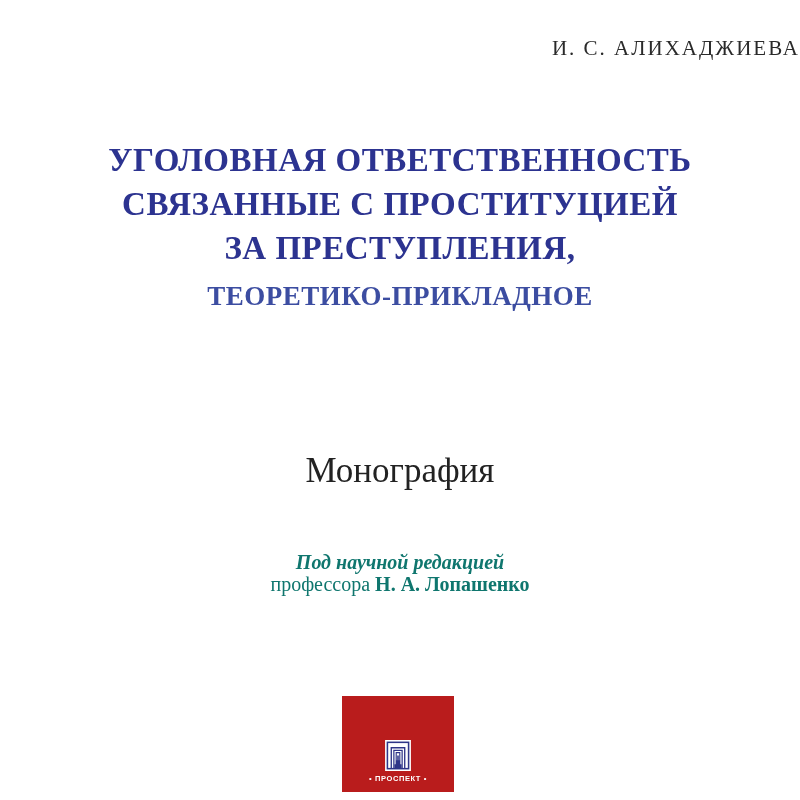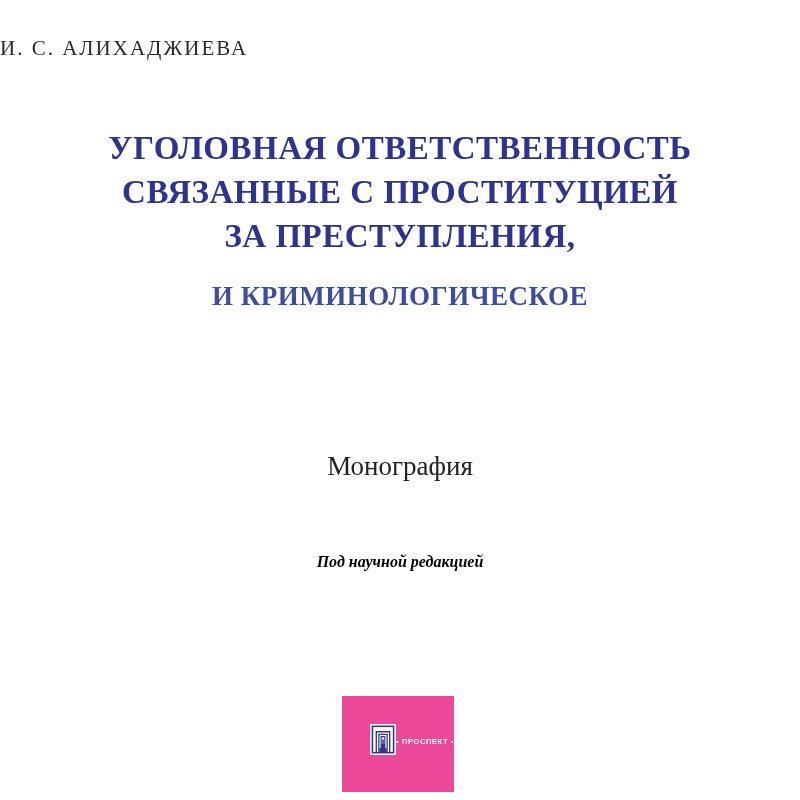--- a/index.html
+++ b/index.html
@@ -15,29 +15,29 @@
     width: 800px;
     height: 800px;
     background: #ffffff;
     overflow: hidden;
   }
   .author {
     position: absolute;
     top: 36px;
     left: 0;
     width: 100%;
-    text-align: left;
+    text-align: right;
     font-size: 21px;
     letter-spacing: 2px;
     color: #2a2a2a;
     font-weight: 500;
   }
   .title-block {
     position: absolute;
-    top: 126px;
+    top: 138px;
     left: 0;
     width: 100%;
     text-align: center;
     color: #2c3390;
     font-weight: bold;
     font-size: 33px;
     line-height: 44px;
     letter-spacing: 0.5px;
   }
   .subtitle-block {
@@ -51,49 +51,49 @@
     font-size: 27px;
     line-height: 35px;
     letter-spacing: 0.5px;
   }
   .genre {
     position: absolute;
     top: 451px;
     left: 0;
     width: 100%;
     text-align: center;
-    font-size: 27px;
+    font-size: 35px;
     color: #222222;
   }
   .editor-block {
     position: absolute;
     top: 551px;
     left: 0;
     width: 100%;
     text-align: center;
-    font-size: 16px;
+    font-size: 20px;
     line-height: 22px;
-    color: #000000;
+    color: #0f766e;
   }
   .editor-line-1 {
     font-weight: bold;
     font-style: italic;
   }
   .editor-name {
     font-weight: bold;
   }
   .publisher-logo {
     position: absolute;
     left: 342px;
     top: 696px;
     width: 112px;
     height: 96px;
-    background: #ec4899;
+    background: #b91c1c;
     display: flex;
-    flex-direction: row;
+    flex-direction: column;
     align-items: center;
     justify-content: flex-end;
     padding-bottom: 9px;
     box-sizing: border-box;
   }
   .logo-emblem {
     width: 26px;
     height: 31px;
     display: block;
   }
@@ -114,27 +114,28 @@
 
   <div class="author">И. С. АЛИХАДЖИЕВА</div>
 
   <div class="title-block">
     <div>УГОЛОВНАЯ ОТВЕТСТВЕННОСТЬ</div>
     <div>СВЯЗАННЫЕ С ПРОСТИТУЦИЕЙ</div>
     <div>ЗА ПРЕСТУПЛЕНИЯ,</div>
   </div>
 
   <div class="subtitle-block">
-    <div>И КРИМИНОЛОГИЧЕСКОЕ</div>
+    <div>ТЕОРЕТИКО-ПРИКЛАДНОЕ</div>
   </div>
 
   <div class="genre">Монография</div>
 
   <div class="editor-block">
     <div class="editor-line-1">Под научной редакцией</div>
+    <div><span>профессора </span><span class="editor-name">Н. А. Лопашенко</span></div>
   </div>
 
   <div class="publisher-logo">
     <svg class="logo-emblem" viewBox="0 0 50 60" xmlns="http://www.w3.org/2000/svg">
       <rect x="0" y="0" width="50" height="60" fill="#ffffff"></rect>
       <rect x="4.5" y="4.5" width="41" height="51" fill="none" stroke="#2f3588" stroke-width="3"></rect>
       <path d="M12,56 V15 H38 V56" fill="none" stroke="#2f3588" stroke-width="2.6"></path>
       <path d="M17,56 V20 H33 V56" fill="none" stroke="#2f3588" stroke-width="2.4"></path>
       <path d="M21.5,56 V24.5 H28.5 V56" fill="none" stroke="#2f3588" stroke-width="2.2"></path>
       <path d="M18,56 V47 H21 V39 H23.5 V30 H26.5 V39 H29 V47 H32 V56 Z" fill="#2f3588"></path>

